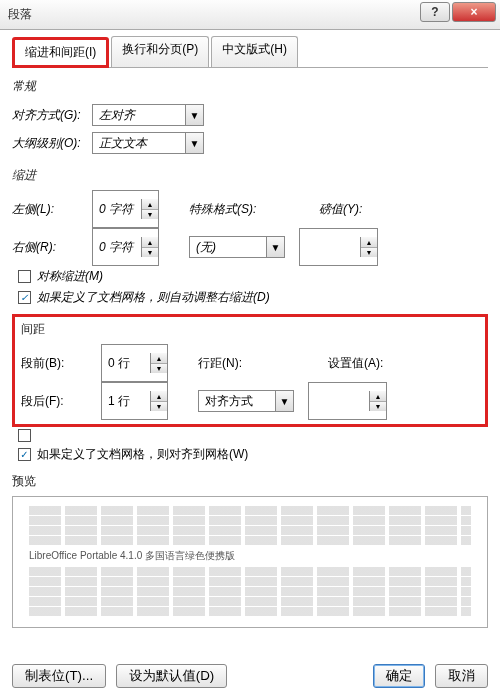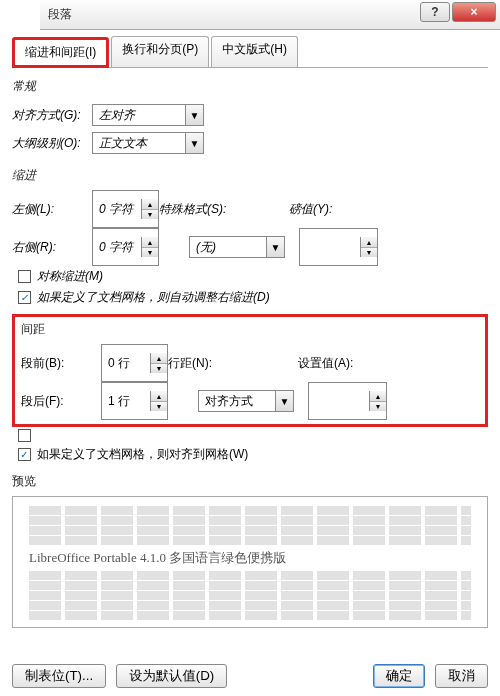--- a/index.html
+++ b/index.html
@@ -1,48 +1,48 @@
 <!DOCTYPE html>
 <html><head>
 <meta charset="utf-8">
 <style>
 * { box-sizing: border-box; margin: 0; padding: 0; }
 body { font-family: "Microsoft YaHei", SimSun, sans-serif; font-size: 12px; background: #fff; width: 500px; height: 696px; overflow: hidden; }
-.titlebar { height: 30px; background: linear-gradient(#fdfdfd, #e8e8e8); border-bottom: 1px solid #aaa; display: flex; align-items: center; padding: 0 8px; position: relative; margin-left: 40px; }
+.titlebar { height: 30px; background: linear-gradient(#fdfdfd, #e8e8e8); border-bottom: 1px solid #aaa; display: flex; align-items: center; padding: 0 8px; position: relative; }
 .titlebar .title { color: #333; }
 .titlebar .btns { position: absolute; right: 4px; top: 2px; display: flex; gap: 2px; }
 .winbtn { width: 30px; height: 20px; border: 1px solid #888; background: linear-gradient(#f8f8f8,#ddd); border-radius: 3px; display: flex; align-items: center; justify-content: center; font-size: 12px; font-weight: bold; color: #333; }
 .winbtn.close { background: linear-gradient(#e98,#c33); color:#fff; width: 44px; }
 .content { padding: 6px 12px 8px 12px; }
 .tabs { display: flex; border-bottom: 1px solid #aaa; }
 .tab { padding: 4px 10px; border: 1px solid #aaa; border-bottom: none; margin-right: 2px; background: linear-gradient(#fdfdfd,#ececec); border-radius: 3px 3px 0 0; cursor: pointer; }
 .tab.active { background: #fff; position: relative; top: 1px; }
 .tab.redwrap { border: 3px solid #d22; }
 .section { margin-top: 10px; font-style: italic; }
 .section-title { margin-bottom: 6px; color: #222; }
 .row { display: flex; align-items: center; min-height: 28px; }
 .label { min-width: 80px; }
-.label2 { min-width: 90px; }
+.label2 { min-width: 90px; margin-left: 30px; }
 .select, .input-spin { display: inline-flex; align-items: center; }
 .select { border: 1px solid #888; background: #fff; height: 22px; }
 .select .val { min-width: 76px; padding: 0 6px; }
 .select.wide .val { min-width: 92px; }
 .select .arrow { width: 18px; height: 100%; border-left: 1px solid #888; background: linear-gradient(#f8f8f8,#ddd); display: flex; align-items: center; justify-content: center; font-size: 10px; }
 .input-spin { border: 1px solid #888; height: 38px; background: #fff; }
 .input-spin .val { min-width: 48px; padding: 0 6px; text-align: left; }
 .input-spin .spinners { display: flex; flex-direction: column; border-left: 1px solid #888; }
 .input-spin .sp { width: 16px; height: 10px; background: linear-gradient(#f8f8f8,#ddd); display: flex; align-items: center; justify-content: center; font-size: 7px; line-height: 7px; }
 .input-spin .sp + .sp { border-top: 1px solid #aaa; }
 .chk { display: flex; align-items: center; gap: 6px; padding: 2px 0 2px 6px; }
 .chk .box { width: 13px; height: 13px; border: 1px solid #555; background: #fff; display:flex;align-items:center;justify-content:center; font-size:10px; color:#06a; }
 .fieldset-red { border: 3px solid #d22; padding: 4px 6px 4px 6px; margin-top: 6px; }
 .preview { margin-top: 8px; }
 .preview-box { border: 1px solid #aaa; height: 132px; padding: 8px 16px; background: #fff; overflow: hidden; }
 .preview-box .gline { height: 9px; margin: 1px 0; background: repeating-linear-gradient(90deg, #d5d5d5 0 32px, #fff 32px 36px); opacity: .7; }
-.preview-box .mid { font-size: 13px; color: #555; margin: 4px 0; font-family: Liberation Serif, serif; }
+.preview-box .mid { font-size: 10px; color: #555; margin: 4px 0; }
 .footer { position: absolute; bottom: 8px; left: 12px; right: 12px; display: flex; gap: 10px; }
 .btn { height: 24px; padding: 0 12px; border: 1px solid #888; background: linear-gradient(#fdfdfd,#e4e4e4); border-radius: 3px; cursor: pointer; }
 .btn.primary { border: 1px solid #3a7ac0; box-shadow: 0 0 0 1px #7fb5ea inset; }
 .spacer { flex: 1; }
 .small-empty { width: 60px; }
 </style>
 </head>
 <body>
 
 <div class="titlebar">

